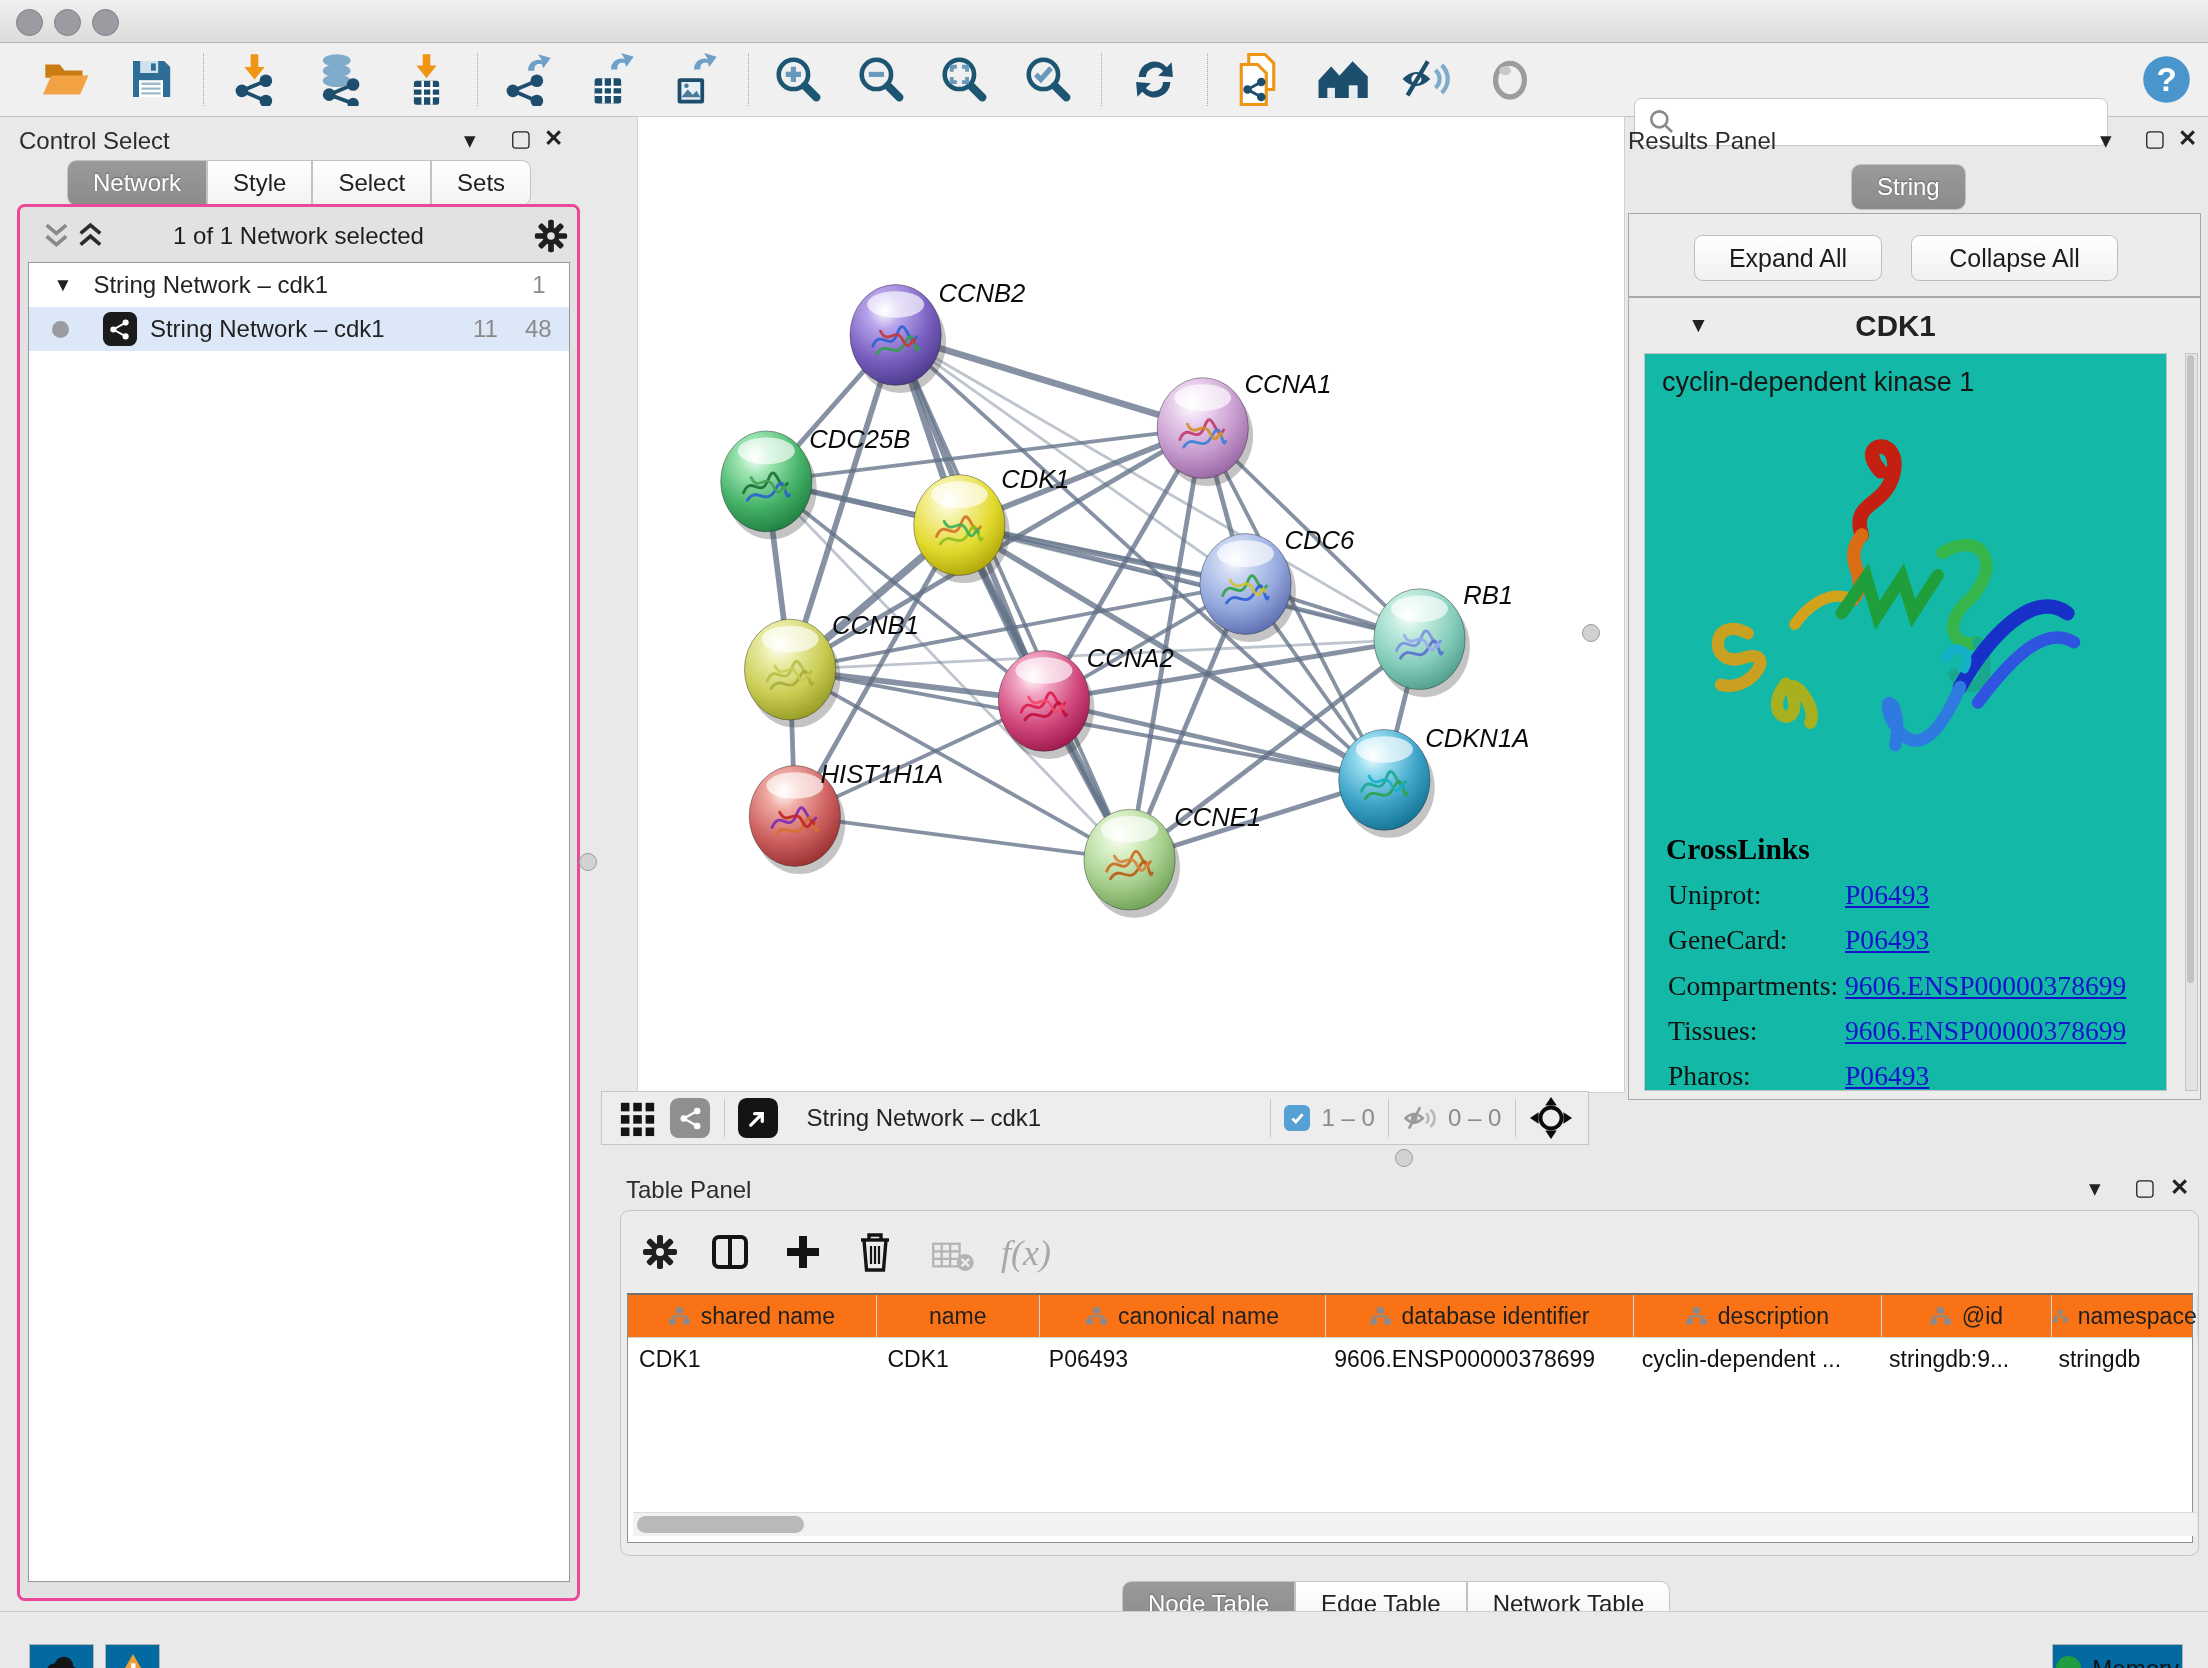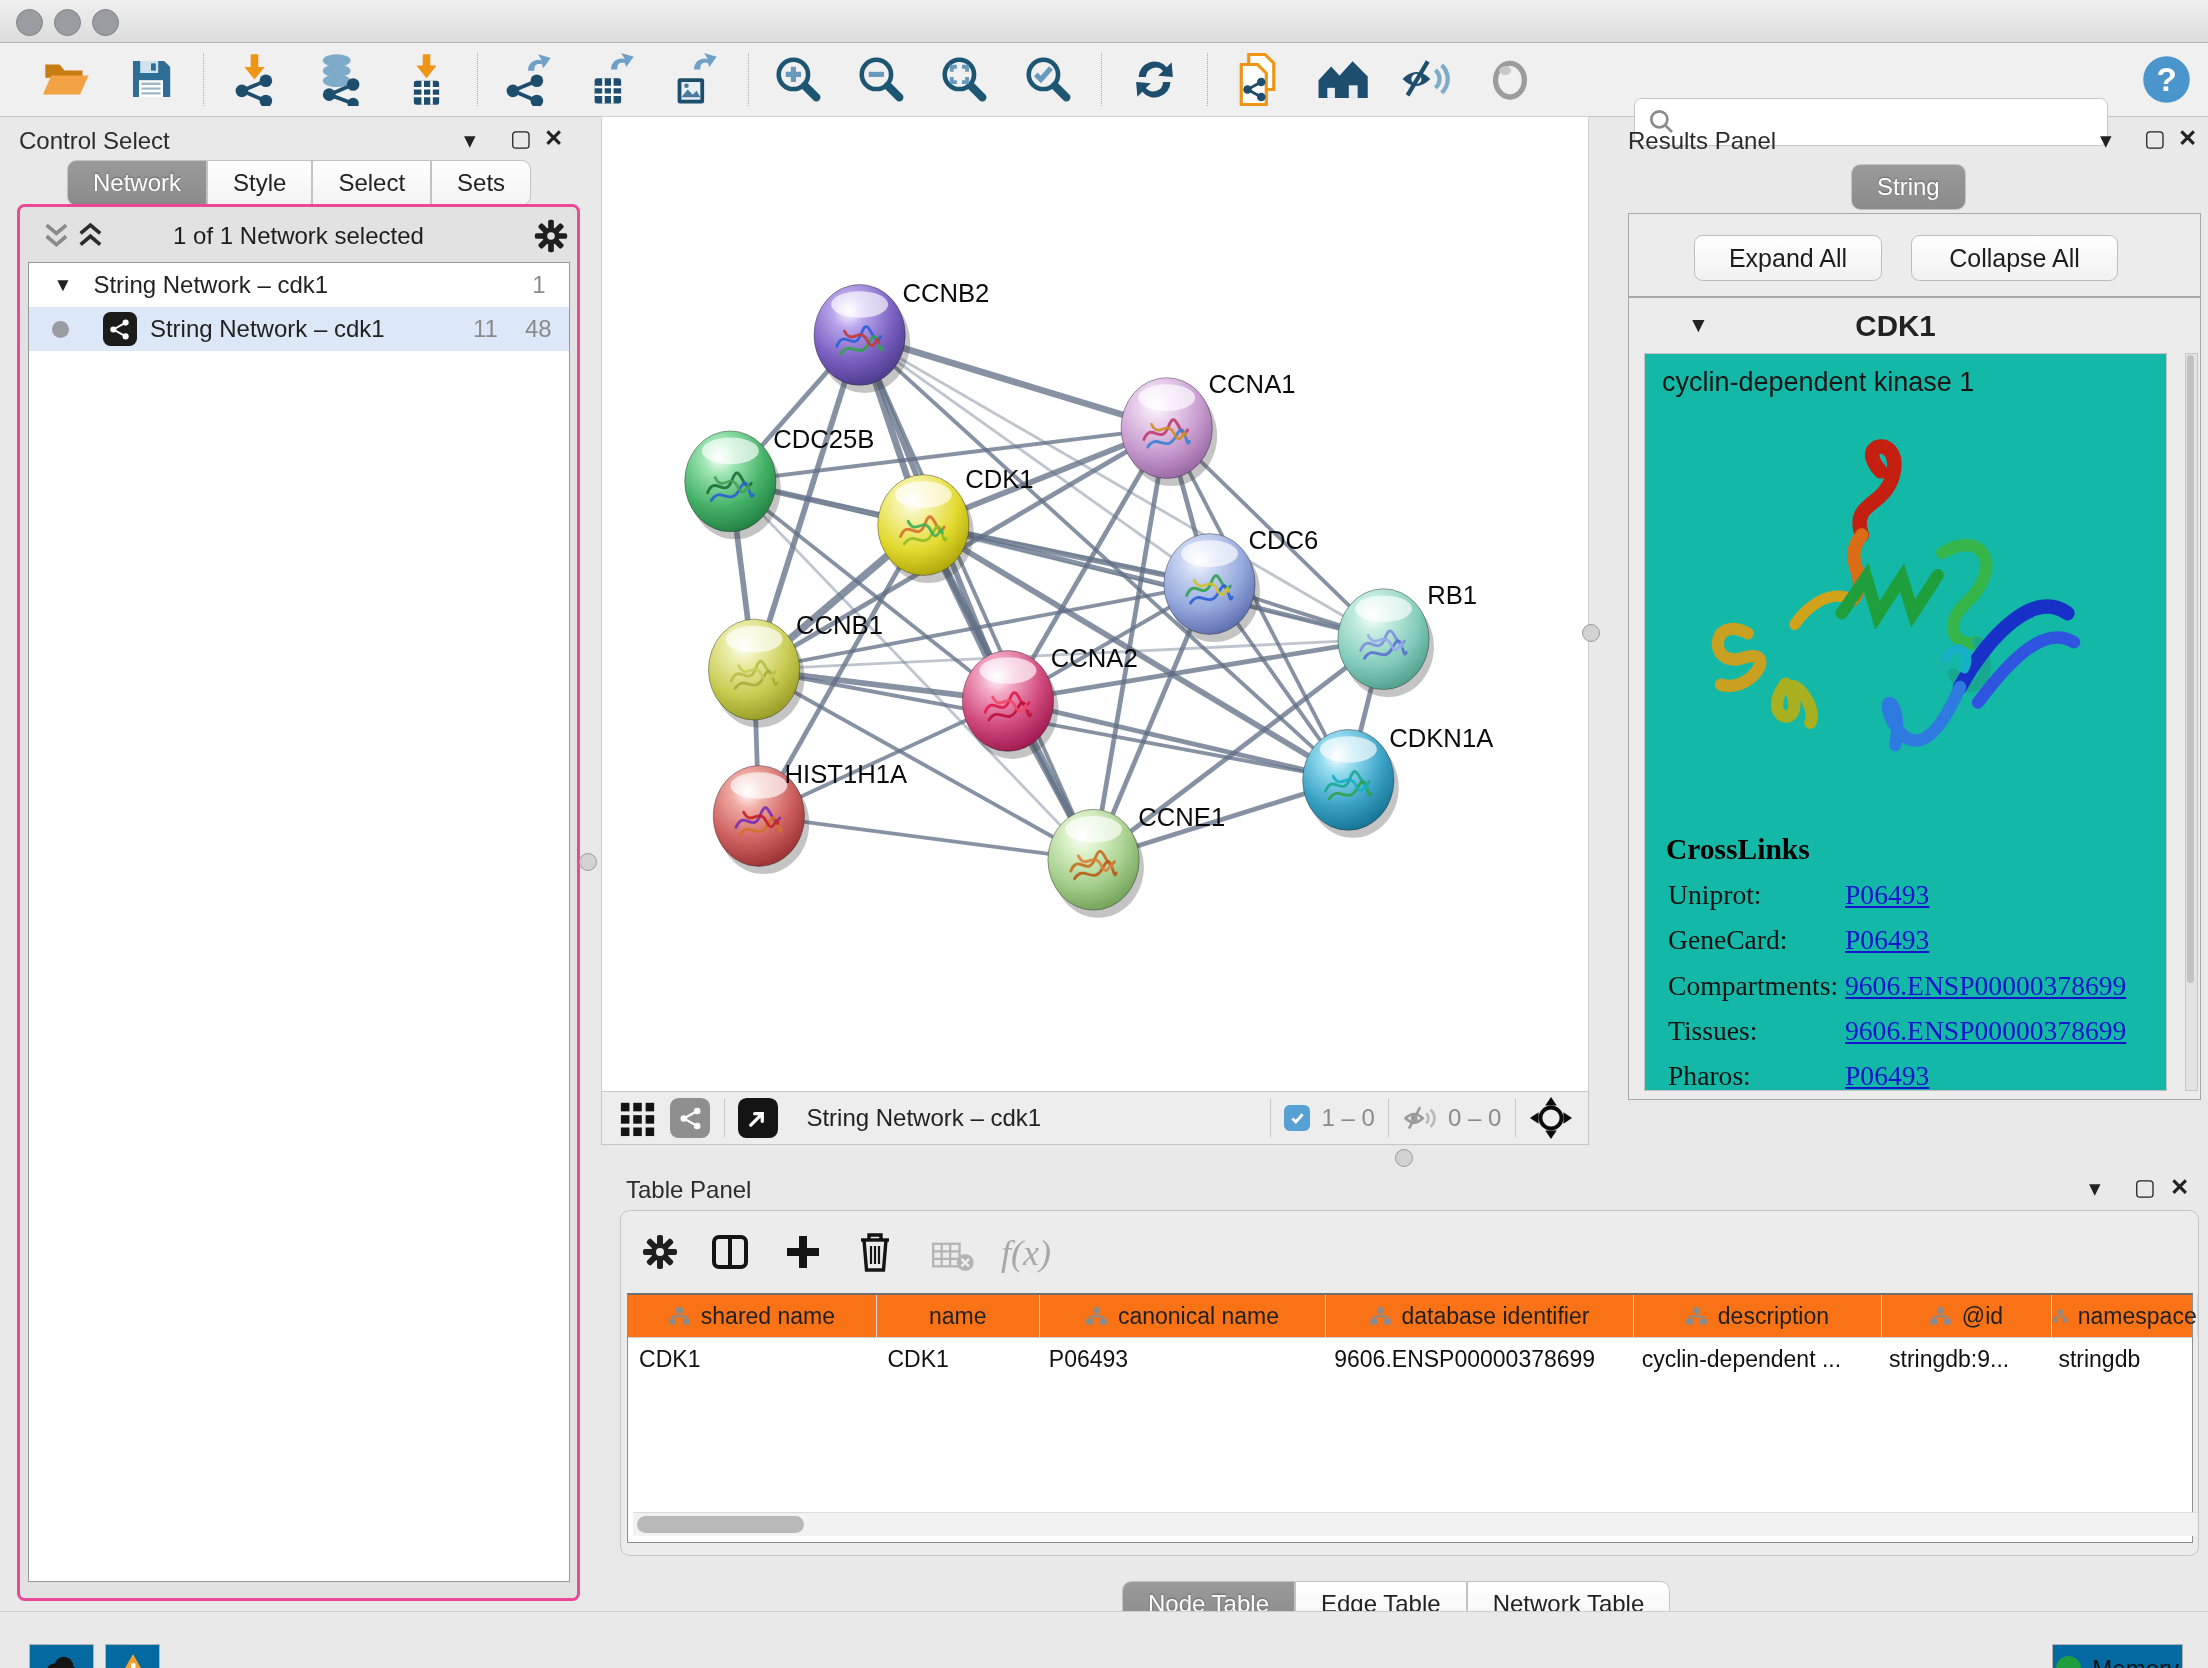--- a/index.html
+++ b/index.html
@@ -34,22 +34,22 @@
   .cp-box{position:absolute;left:17px;top:204px;width:557px;height:1391px;
     background:#e2e2e2;border:3px solid #ec4899;border-radius:7.6px;}
   .cp-list{position:absolute;left:7.6px;top:55px;width:540px;height:1318px;
     background:#fff;border:1px solid #979797;}
   .cp-row{display:flex;align-items:center;height:44px;font-size:24px;}
   .cp-row.selected{background:#dce7f8;}
   .count{color:#8b8b8b;}
   .sharechip{width:34px;height:34px;border-radius:7.6px;background:#1b1b1b;
     display:flex;align-items:center;justify-content:center;}
   
-  .netview{position:absolute;left:601px;top:116px;width:986px;height:975px;
-    background:#ffffff;border:1px solid #d0d0d0;}
+  .netview{position:absolute;left:637px;top:116px;width:986px;height:975px;
+    background:#ffffff;border:1px solid #d0d0d0;font-style:italic;}
   .net-status{position:absolute;left:601px;top:1091px;width:986px;height:52px;
     background:#ededed;border:1px solid #c6c6c6;display:flex;align-items:center;font-size:24px;color:#8b8b8b;}
   .vdiv{height:38px;border-left:1px solid #c8c8c8;margin:0 13.3px;}
   .chip{width:40px;height:40px;border-radius:8.6px;display:flex;align-items:center;justify-content:center;}
   .checkbox{width:26px;height:26px;border-radius:5.7px;background:#57a0d4;
     display:flex;align-items:center;justify-content:center;}
   .handle{position:absolute;width:16px;height:16px;border-radius:50%;
     background:#d2d2d2;border:1px solid #9c9c9c;}
   
   .rp-box1{position:absolute;left:1628px;top:213px;width:571px;height:82px;

